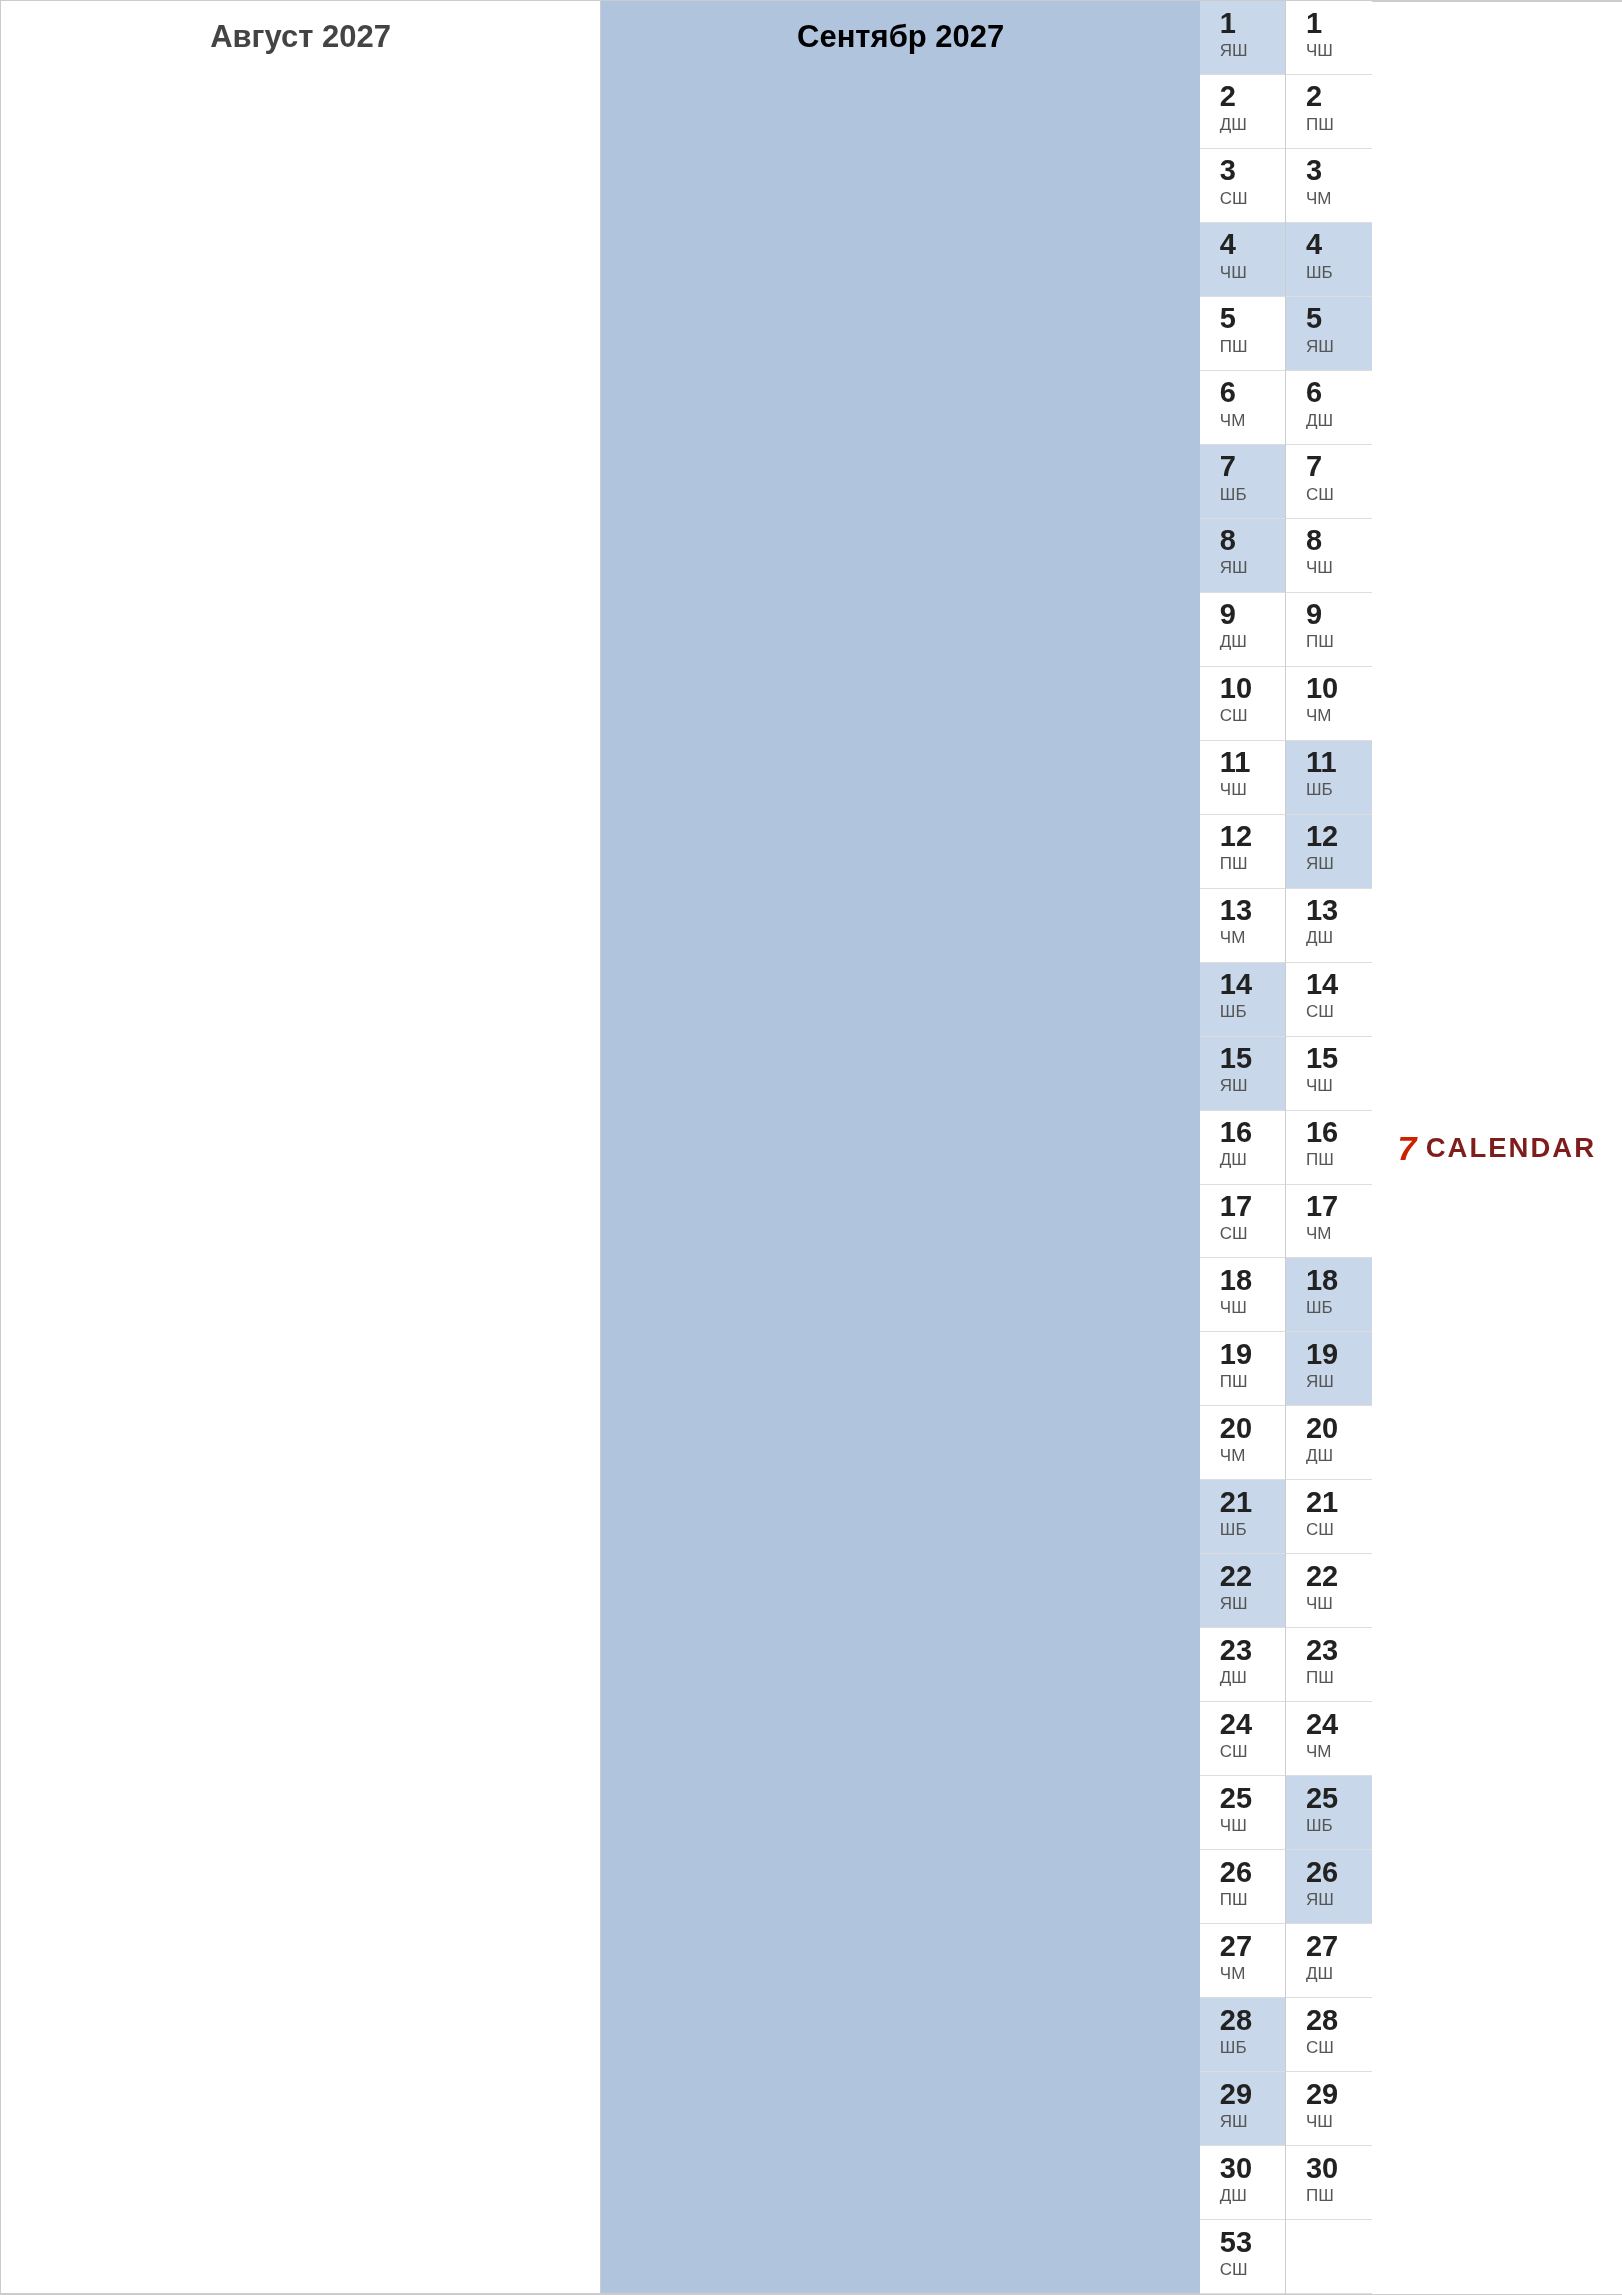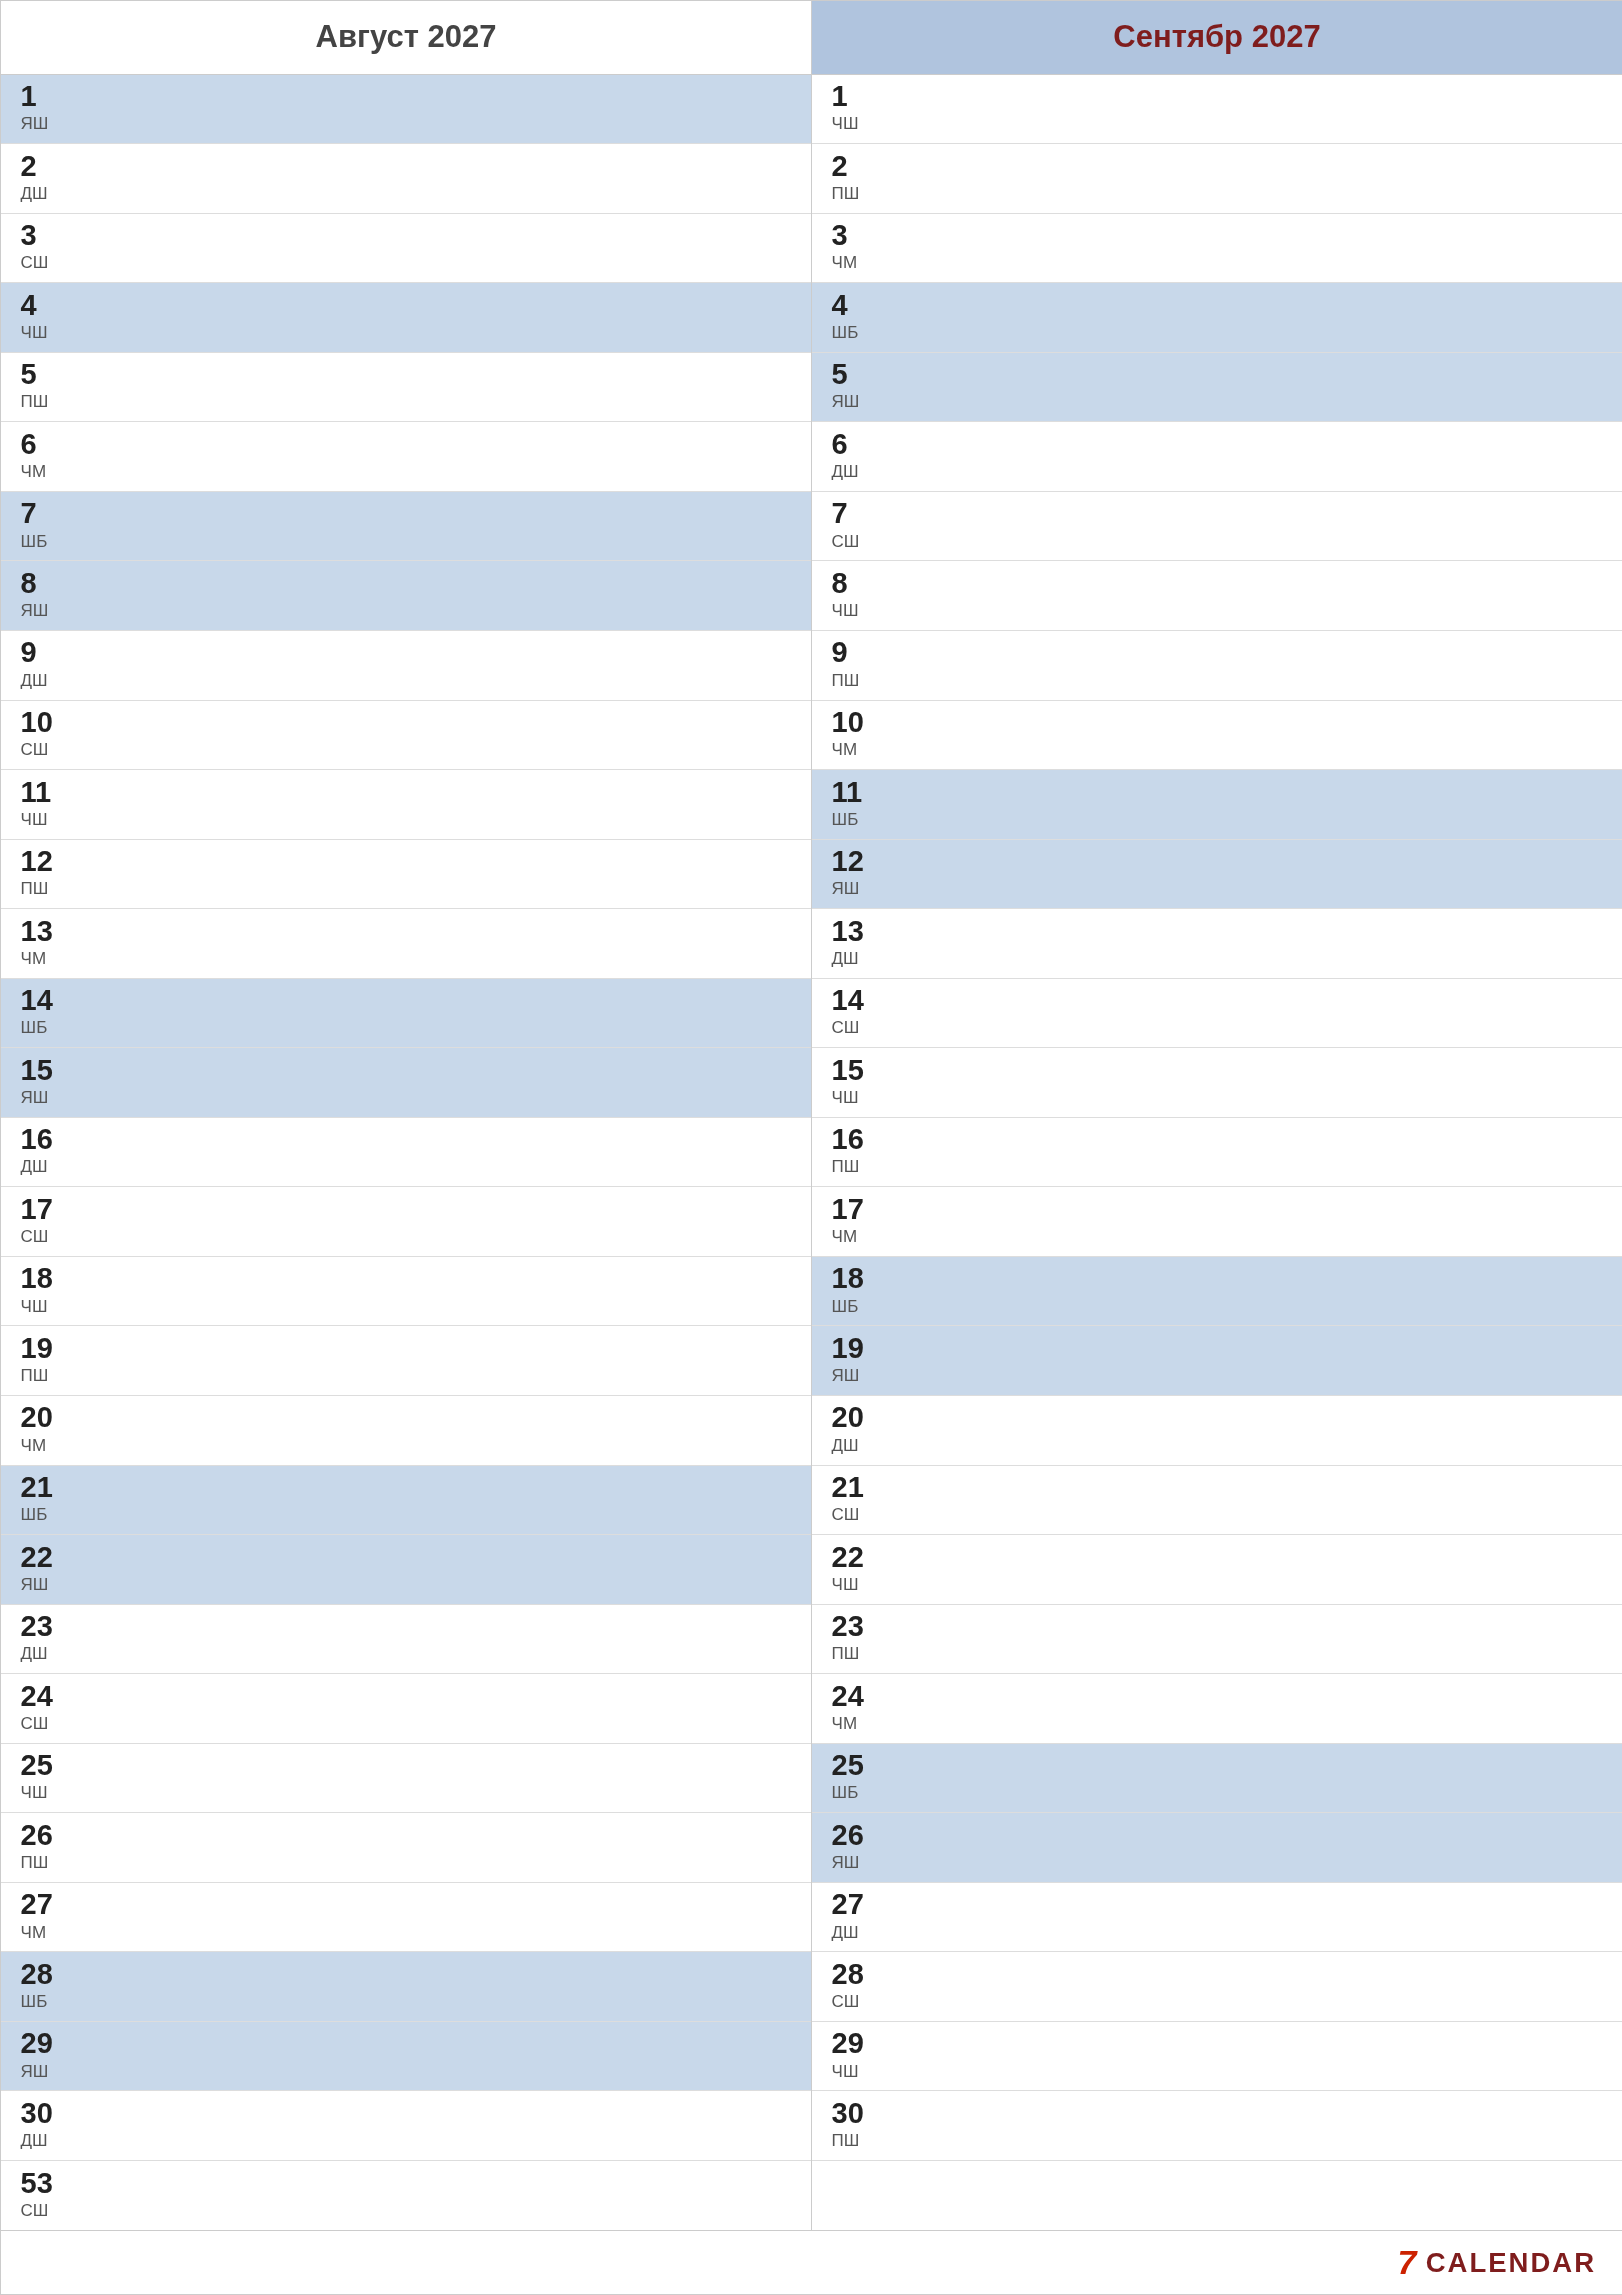--- a/index.html
+++ b/index.html
@@ -8,21 +8,21 @@
       height: 2295px;
       background: #fff;
       font-family: Arial, sans-serif;
       font-size: 23.6px;
       color: #333;
     }
     .calendar-container {
       width: 1623px;
       height: 2295px;
       display: flex;
-      flex-direction: column;
+      flex-direction: row;
       border: 1.3px solid #ccc;
     }
     .months-header {
       display: flex;
       width: 100%;
     }
     .month-header {
       flex: 1;
       padding: 18.3px 19.6px;
       font-size: 31px;
@@ -30,21 +30,21 @@
       text-align: center;
       border-bottom: 1.3px solid #ccc;
     }
     .month-header.aug {
       background: #fff;
       color: #444;
       border-right: 1.3px solid #ccc;
     }
     .month-header.sep {
       background: #b0c4de;
-      color: #7f1d1d;
+      color: #000000;
     }
     .days-grid {
       display: flex;
       flex: 1;
     }
     .month-col {
       flex: 1;
       display: flex;
       flex-direction: column;
     }

